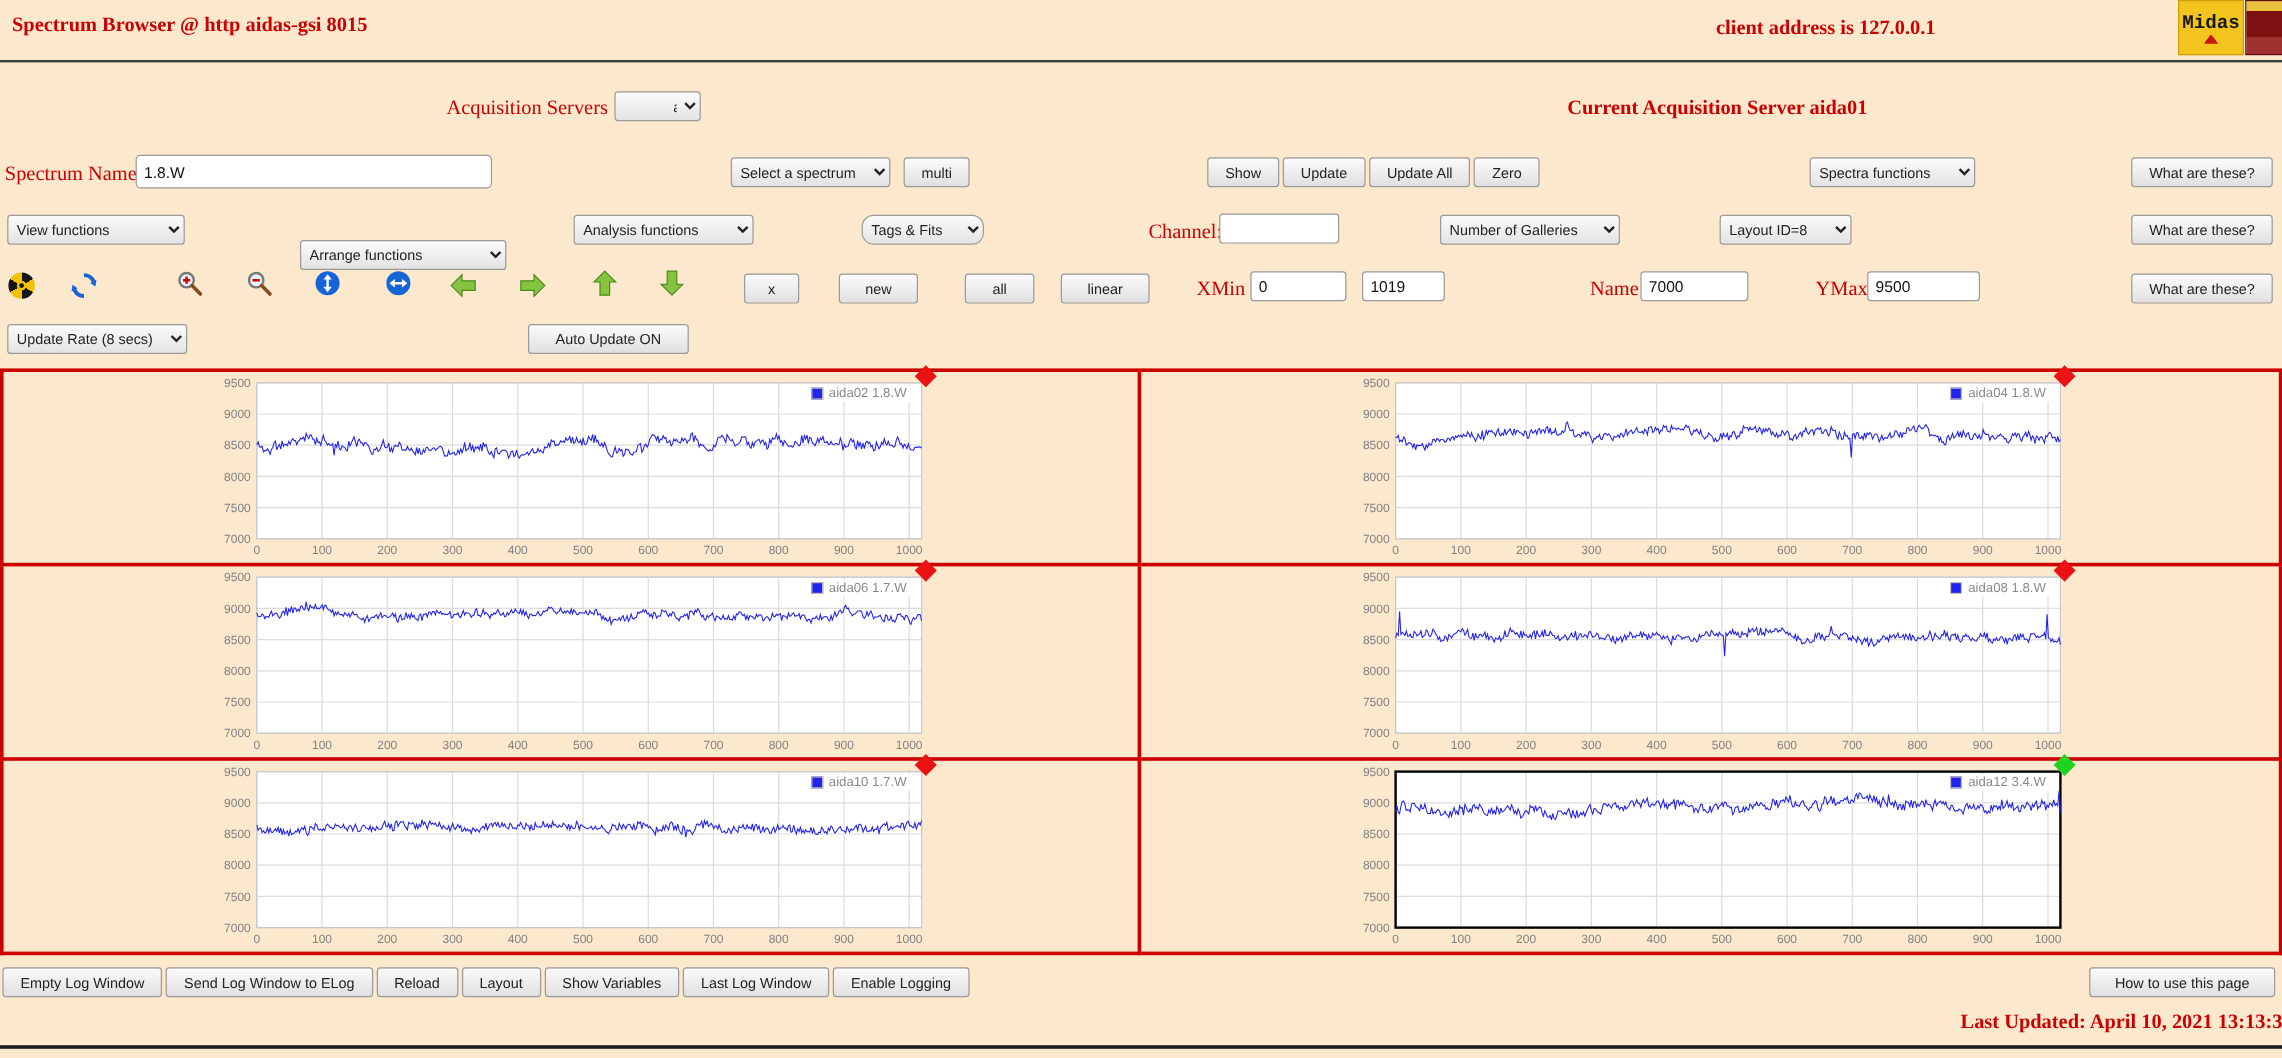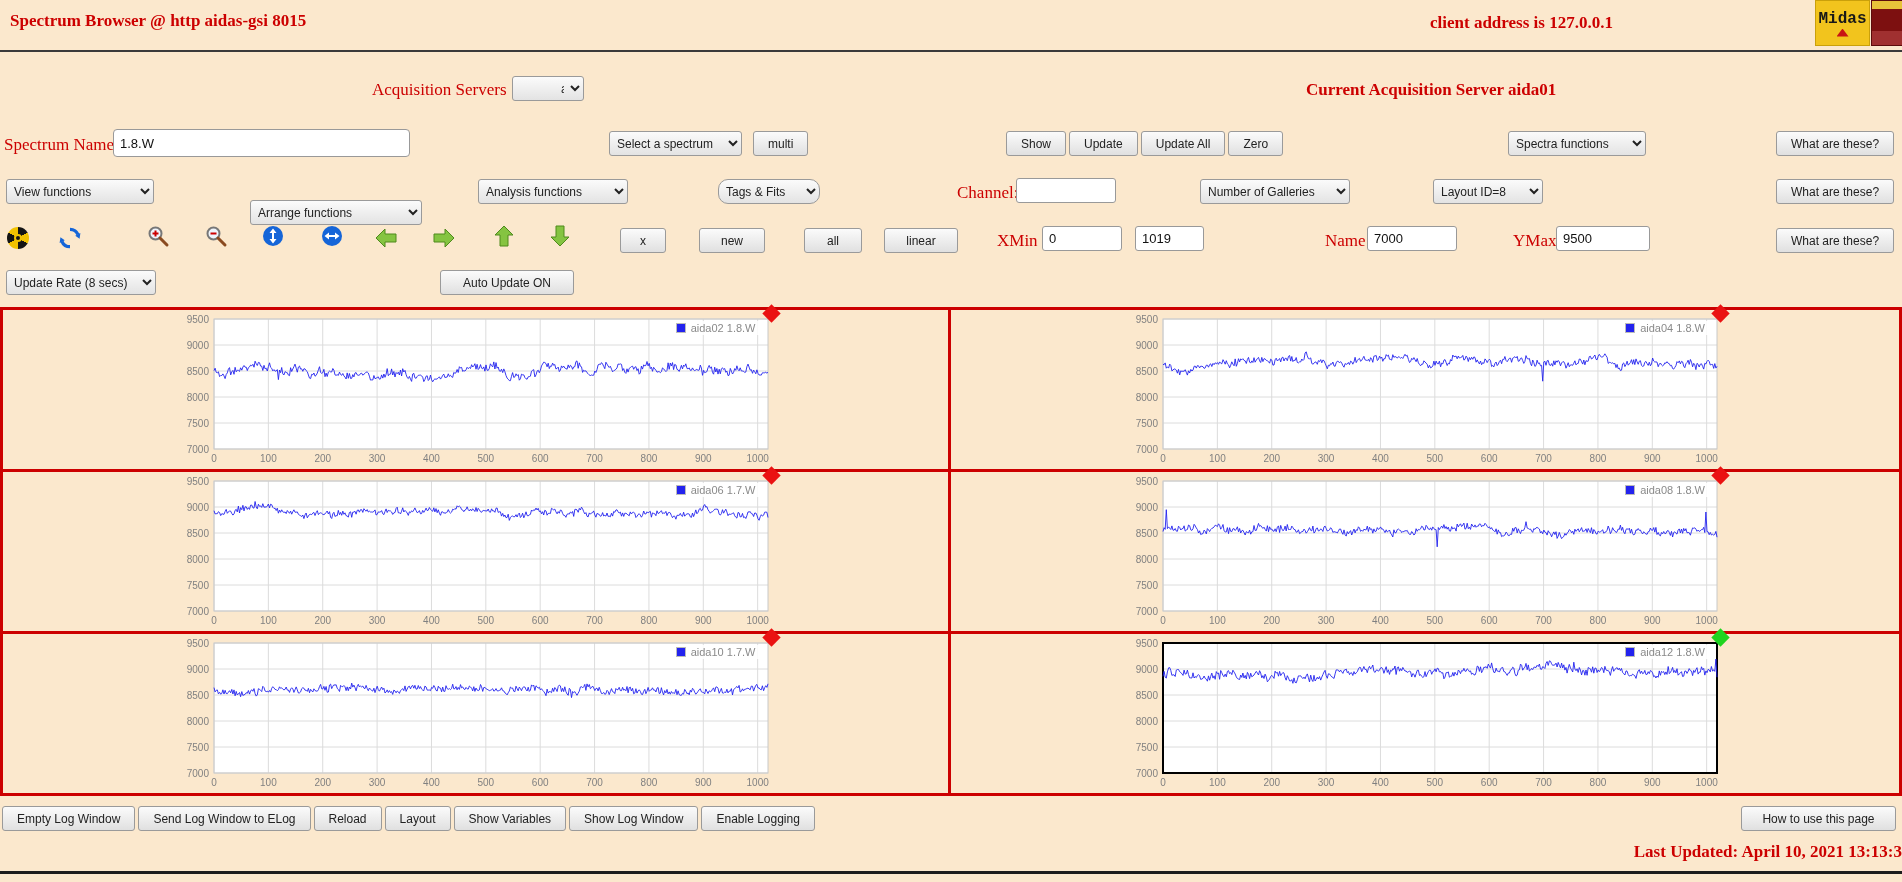--- a/index.html
+++ b/index.html
@@ -464,34 +464,34 @@
               <text x="472.9362119725221" y="148" text-anchor="middle" class="tick">800</text>
               <line y1="5" y2="135" x1="527.3032384690873" x2="527.3032384690873" stroke="#dcdcdc"></line>
               <text x="527.3032384690873" y="148" text-anchor="middle" class="tick">900</text>
               <line y1="5" y2="135" x1="581.6702649656526" x2="581.6702649656526" stroke="#dcdcdc"></line>
               <text x="581.6702649656526" y="148" text-anchor="middle" class="tick">1000</text>
               <rect x="38" y="5" width="554" height="130" fill="none" stroke="#000000" stroke-width="2"></rect>
               <polyline points="38.0,38.4 39.1,33.4 40.2,39.2 41.3,40.1 42.4,33.9 43.6,29.8 44.7,29.6 45.8,32.5 46.9,37.4 48.0,36.8 49.1,36.9 50.2,38.5 51.3,32.1 52.4,31.5 53.5,31.5 54.7,33.7 55.8,34.7 56.9,35.7 58.0,37.4 59.1,32.1 60.2,36.1 61.3,35.8 62.4,32.1 63.5,36.5 64.6,39.8 65.8,39.9 66.9,40.0 68.0,34.8 69.1,40.0 70.2,38.6 71.3,39.6 72.4,37.5 73.5,36.6 74.6,37.8 75.7,41.4 76.9,41.0 78.0,40.3 79.1,38.0 80.2,40.4 81.3,41.2 82.4,43.2 83.5,37.9 84.6,42.2 85.7,38.4 86.8,35.1 88.0,40.1 89.1,37.8 90.2,41.3 91.3,33.6 92.4,35.5 93.5,35.0 94.6,41.3 95.7,32.5 96.8,34.7 98.0,37.7 99.1,38.7 100.2,36.1 101.3,38.8 102.4,33.4 103.5,32.6 104.6,35.6 105.7,34.5 106.8,36.6 107.9,32.2 109.1,34.1 110.2,36.0 111.3,38.9 112.4,40.5 113.5,41.1 114.6,41.5 115.7,37.0 116.8,39.4 117.9,35.0 119.0,40.0 120.2,37.4 121.3,40.9 122.4,34.4 123.5,36.3 124.6,40.6 125.7,35.2 126.8,38.8 127.9,38.0 129.0,37.0 130.1,35.1 131.3,33.4 132.4,35.1 133.5,37.0 134.6,32.7 135.7,35.1 136.8,39.8 137.9,37.6 139.0,40.5 140.1,36.1 141.3,39.0 142.4,43.8 143.5,42.5 144.6,41.0 145.7,38.4 146.8,37.4 147.9,38.7 149.0,40.4 150.1,33.2 151.2,35.0 152.4,34.4 153.5,38.2 154.6,33.4 155.7,37.6 156.8,35.9 157.9,34.5 159.0,35.1 160.1,39.6 161.2,42.2 162.3,37.7 163.5,40.1 164.6,42.9 165.7,43.0 166.8,41.6 167.9,45.3 169.0,39.9 170.1,44.3 171.2,44.9 172.3,41.8 173.4,37.9 174.6,37.9 175.7,37.8 176.8,39.4 177.9,40.6 179.0,39.1 180.1,40.8 181.2,37.8 182.3,35.9 183.4,39.7 184.5,43.9 185.7,37.1 186.8,41.7 187.9,43.5 189.0,37.3 190.1,43.0 191.2,41.3 192.3,39.2 193.4,41.0 194.5,38.6 195.7,42.1 196.8,39.1 197.9,36.6 199.0,34.0 200.1,32.3 201.2,37.7 202.3,40.3 203.4,35.8 204.5,35.9 205.6,37.5 206.8,38.9 207.9,39.5 209.0,40.5 210.1,35.9 211.2,31.9 212.3,31.9 213.4,32.2 214.5,33.9 215.6,32.1 216.7,33.7 217.9,35.4 219.0,32.3 220.1,31.9 221.2,31.0 222.3,34.7 223.4,33.5 224.5,36.6 225.6,34.9 226.7,34.8 227.8,37.5 229.0,33.6 230.1,36.1 231.2,34.8 232.3,33.7 233.4,31.0 234.5,29.3 235.6,29.6 236.7,33.7 237.8,31.3 238.9,28.5 240.1,31.6 241.2,31.3 242.3,34.7 243.4,30.4 244.5,28.3 245.6,30.9 246.7,29.5 247.8,27.0 248.9,33.4 250.1,34.4 251.2,32.2 252.3,31.9 253.4,33.3 254.5,32.0 255.6,29.9 256.7,29.5 257.8,31.2 258.9,35.3 260.0,31.9 261.2,28.7 262.3,34.4 263.4,31.8 264.5,36.4 265.6,32.2 266.7,33.2 267.8,30.7 268.9,31.3 270.0,28.0 271.1,36.5 272.3,29.6 273.4,28.9 274.5,33.2 275.6,30.6 276.7,32.7 277.8,29.4 278.9,31.4 280.0,33.1 281.1,32.9 282.2,34.4 283.4,33.7 284.5,33.2 285.6,33.7 286.7,38.9 287.8,35.6 288.9,36.3 290.0,39.2 291.1,35.8 292.2,32.4 293.4,32.2 294.5,37.5 295.6,36.6 296.7,38.4 297.8,39.4 298.9,38.7 300.0,33.6 301.1,38.7 302.2,36.1 303.3,33.7 304.5,32.1 305.6,32.4 306.7,36.3 307.8,33.5 308.9,33.1 310.0,30.8 311.1,33.8 312.2,30.2 313.3,30.6 314.4,33.9 315.6,33.5 316.7,35.2 317.8,34.7 318.9,40.8 320.0,39.1 321.1,34.7 322.2,34.7 323.3,33.9 324.4,39.2 325.5,38.3 326.7,38.2 327.8,34.5 328.9,38.1 330.0,34.2 331.1,36.3 332.2,37.1 333.3,32.0 334.4,33.1 335.5,35.7 336.6,32.6 337.8,33.1 338.9,30.3 340.0,33.2 341.1,33.2 342.2,30.8 343.3,31.8 344.4,33.7 345.5,32.9 346.6,36.3 347.8,35.2 348.9,36.8 350.0,37.0 351.1,34.3 352.2,28.1 353.3,28.7 354.4,33.4 355.5,28.8 356.6,34.7 357.7,32.5 358.9,29.2 360.0,29.5 361.1,28.6 362.2,30.3 363.3,26.1 364.4,28.3 365.5,30.1 366.6,24.9 367.7,30.3 368.8,34.3 370.0,34.5 371.1,30.1 372.2,33.1 373.3,33.0 374.4,34.1 375.5,31.3 376.6,29.7 377.7,29.4 378.8,33.5 379.9,33.8 381.1,35.7 382.2,37.4 383.3,35.0 384.4,35.0 385.5,32.0 386.6,31.5 387.7,29.2 388.8,30.0 389.9,35.6 391.1,38.0 392.2,37.1 393.3,32.1 394.4,31.8 395.5,26.1 396.6,27.2 397.7,32.2 398.8,30.2 399.9,29.3 401.0,25.4 402.2,31.7 403.3,26.9 404.4,33.0 405.5,32.1 406.6,30.4 407.7,31.6 408.8,29.3 409.9,29.1 411.0,29.6 412.1,27.3 413.3,28.5 414.4,26.0 415.5,31.1 416.6,31.4 417.7,28.6 418.8,29.3 419.9,30.5 421.0,25.4 422.1,23.5 423.2,27.4 424.4,22.8 425.5,23.3 426.6,25.8 427.7,27.4 428.8,27.1 429.9,26.9 431.0,25.1 432.1,29.0 433.2,24.4 434.3,27.3 435.5,29.9 436.6,25.1 437.7,30.0 438.8,26.8 439.9,32.1 441.0,29.4 442.1,35.1 443.2,30.1 444.3,26.4 445.5,30.1 446.6,31.8 447.7,34.0 448.8,24.2 449.9,31.0 451.0,32.7 452.1,30.8 453.2,34.4 454.3,29.5 455.4,32.1 456.6,36.9 457.7,32.5 458.8,32.7 459.9,37.2 461.0,32.0 462.1,37.3 463.2,29.5 464.3,30.3 465.4,30.8 466.5,34.2 467.7,28.8 468.8,35.2 469.9,30.2 471.0,30.1 472.1,34.5 473.2,31.9 474.3,33.7 475.4,32.0 476.5,29.5 477.6,30.4 478.8,34.7 479.9,28.3 481.0,31.9 482.1,32.6 483.2,32.4 484.3,34.0 485.4,37.4 486.5,32.0 487.6,28.6 488.7,33.3 489.9,31.3 491.0,30.4 492.1,29.6 493.2,31.8 494.3,30.1 495.4,32.6 496.5,30.4 497.6,34.4 498.7,35.7 499.9,37.0 501.0,32.9 502.1,33.2 503.2,36.5 504.3,38.1 505.4,37.5 506.5,37.7 507.6,36.1 508.7,36.9 509.8,37.7 511.0,40.4 512.1,35.8 513.2,32.9 514.3,31.7 515.4,35.5 516.5,33.1 517.6,35.7 518.7,35.2 519.8,32.4 520.9,36.4 522.1,36.4 523.2,33.7 524.3,35.6 525.4,32.5 526.5,33.2 527.6,34.9 528.7,38.8 529.8,37.8 530.9,40.0 532.0,38.0 533.2,39.3 534.3,32.9 535.4,37.3 536.5,33.3 537.6,34.4 538.7,33.6 539.8,36.6 540.9,33.9 542.0,36.4 543.2,28.5 544.3,35.6 545.4,34.5 546.5,32.3 547.6,29.4 548.7,34.5 549.8,32.4 550.9,34.9 552.0,30.7 553.1,37.2 554.3,35.8 555.4,35.0 556.5,33.7 557.6,38.5 558.7,38.2 559.8,33.1 560.9,33.0 562.0,35.4 563.1,33.4 564.2,30.6 565.4,32.7 566.5,33.1 567.6,37.6 568.7,32.4 569.8,34.4 570.9,31.6 572.0,29.7 573.1,36.1 574.2,34.1 575.3,34.2 576.5,28.8 577.6,31.7 578.7,30.4 579.8,37.1 580.9,32.9 582.0,34.7 583.1,31.4 584.2,31.9 585.3,33.9 586.4,28.5 587.6,33.2 588.7,31.7 589.8,33.4 590.9,21.1 592.0,39.2 " fill="none" stroke="#2323ee" stroke-width="0.9"></polyline>
             </svg></div>
         <div class="legend">
           <span class="legend-box"></span>
-          <span>aida12 1.8.W</span>
+          <span>aida12 3.4.W</span>
         </div>
         <span class="diamond" style="background: rgb(31, 212, 31);"></span>
       </div>
     </div>
   </div>
 
   <div class="abs btngroup" style="left:2px;top:806px;">
     <button class="btn">Empty Log Window</button>
     <button class="btn">Send Log Window to ELog</button>
     <button class="btn">Reload</button>
     <button class="btn">Layout</button>
     <button class="btn">Show Variables</button>
-    <button class="btn">Show Log Window</button>
+    <button class="btn">Last Log Window</button>
     <button class="btn">Enable Logging</button>
   </div>
   <button class="btn abs" style="right:6px;top:806px;width:155px;">How to use this page</button>
 
   <div class="abs rlabel rbold" style="right:0;top:842px;">Last Updated: April 10, 2021 13:13:3</div>
 
   <div class="hrule" style="top:871px;height:3px;background:#1c1c1c;"></div>
 
 </div>
 

